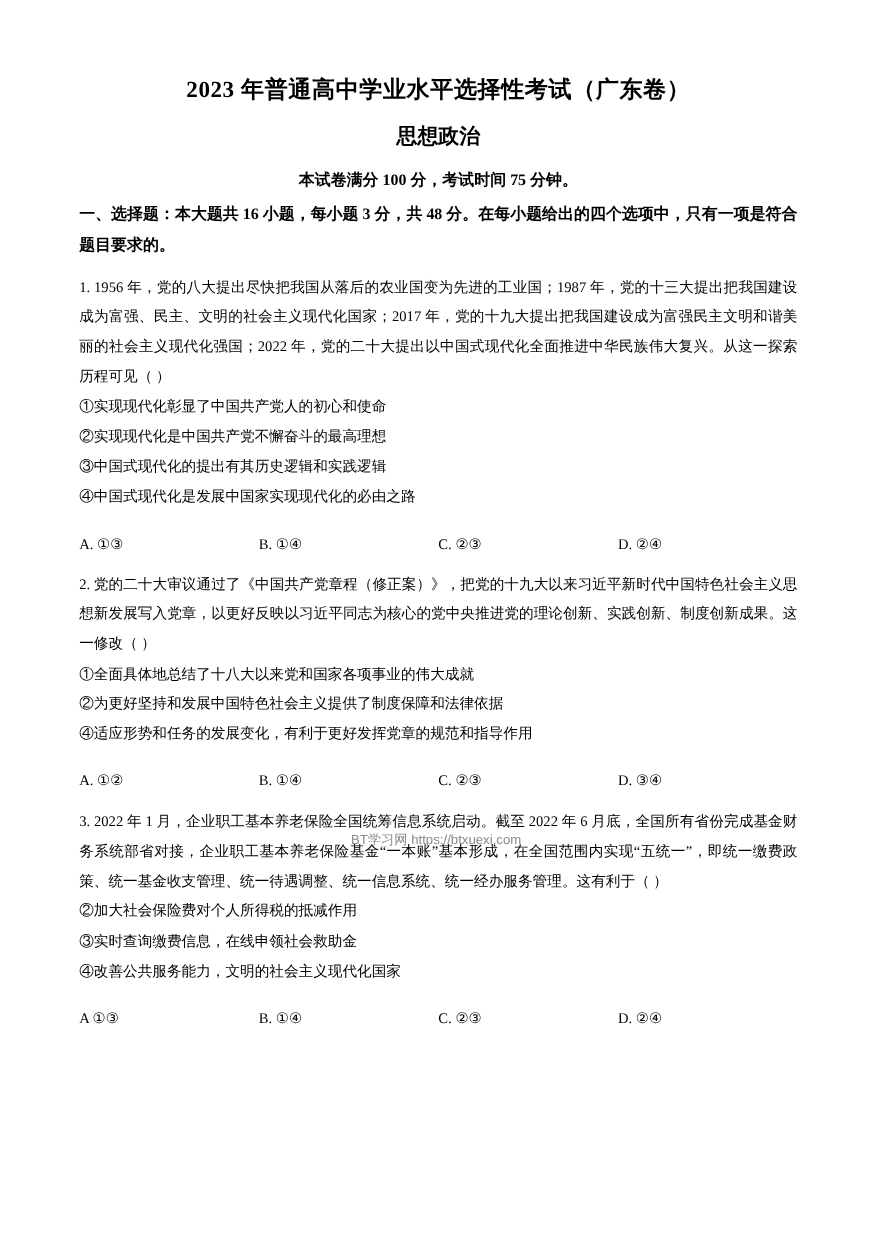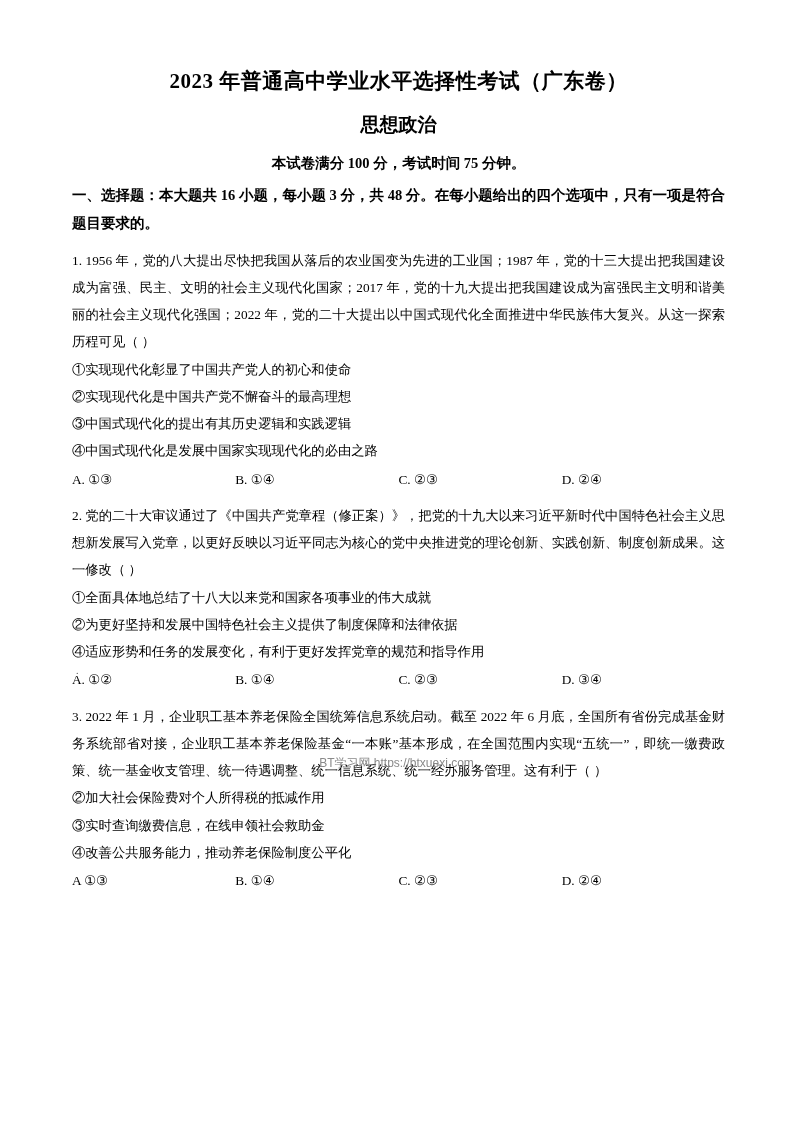--- a/index.html
+++ b/index.html
@@ -61,21 +61,21 @@
   }
   .q-opt {
     font-size: 13.3px;
     line-height: 2.05;
     text-align: justify;
   }
   .choices {
     display: flex;
     font-size: 13.3px;
     line-height: 2.05;
-    margin-top: 1px;
+    margin-top: 16px;
   }
   .choices .ch {
     width: 25%;
   }
   .footer-mark {
     position: absolute;
     left: 0;
     right: 0;
     bottom: 32px;
     text-align: center;
@@ -126,21 +126,21 @@
       <div class="ch">B. ①④</div>
       <div class="ch">C. ②③</div>
       <div class="ch">D. ③④</div>
     </div>
   </div>
 
   <div class="q-block">
     <div class="q-stem">3. 2022 年 1 月，企业职工基本养老保险全国统筹信息系统启动。截至 2022 年 6 月底，全国所有省份完成基金财务系统部省对接，企业职工基本养老保险基金“一本账”基本形成，在全国范围内实现“五统一”，即统一缴费政策、统一基金收支管理、统一待遇调整、统一信息系统、统一经办服务管理。这有利于（      ）</div>
     <div class="q-opt">②加大社会保险费对个人所得税的抵减作用</div>
     <div class="q-opt">③实时查询缴费信息，在线申领社会救助金</div>
-    <div class="q-opt">④改善公共服务能力，推动养老保险制度公平化</div>
+    <div class="q-opt">④改善公共服务能力，文明的社会主义现代化国家</div>
     <div class="choices">
       <div class="ch">A ①③</div>
       <div class="ch">B. ①④</div>
       <div class="ch">C. ②③</div>
       <div class="ch">D. ②④</div>
     </div>
   </div>
 
   <div class="tiny-dot">.</div>
 

